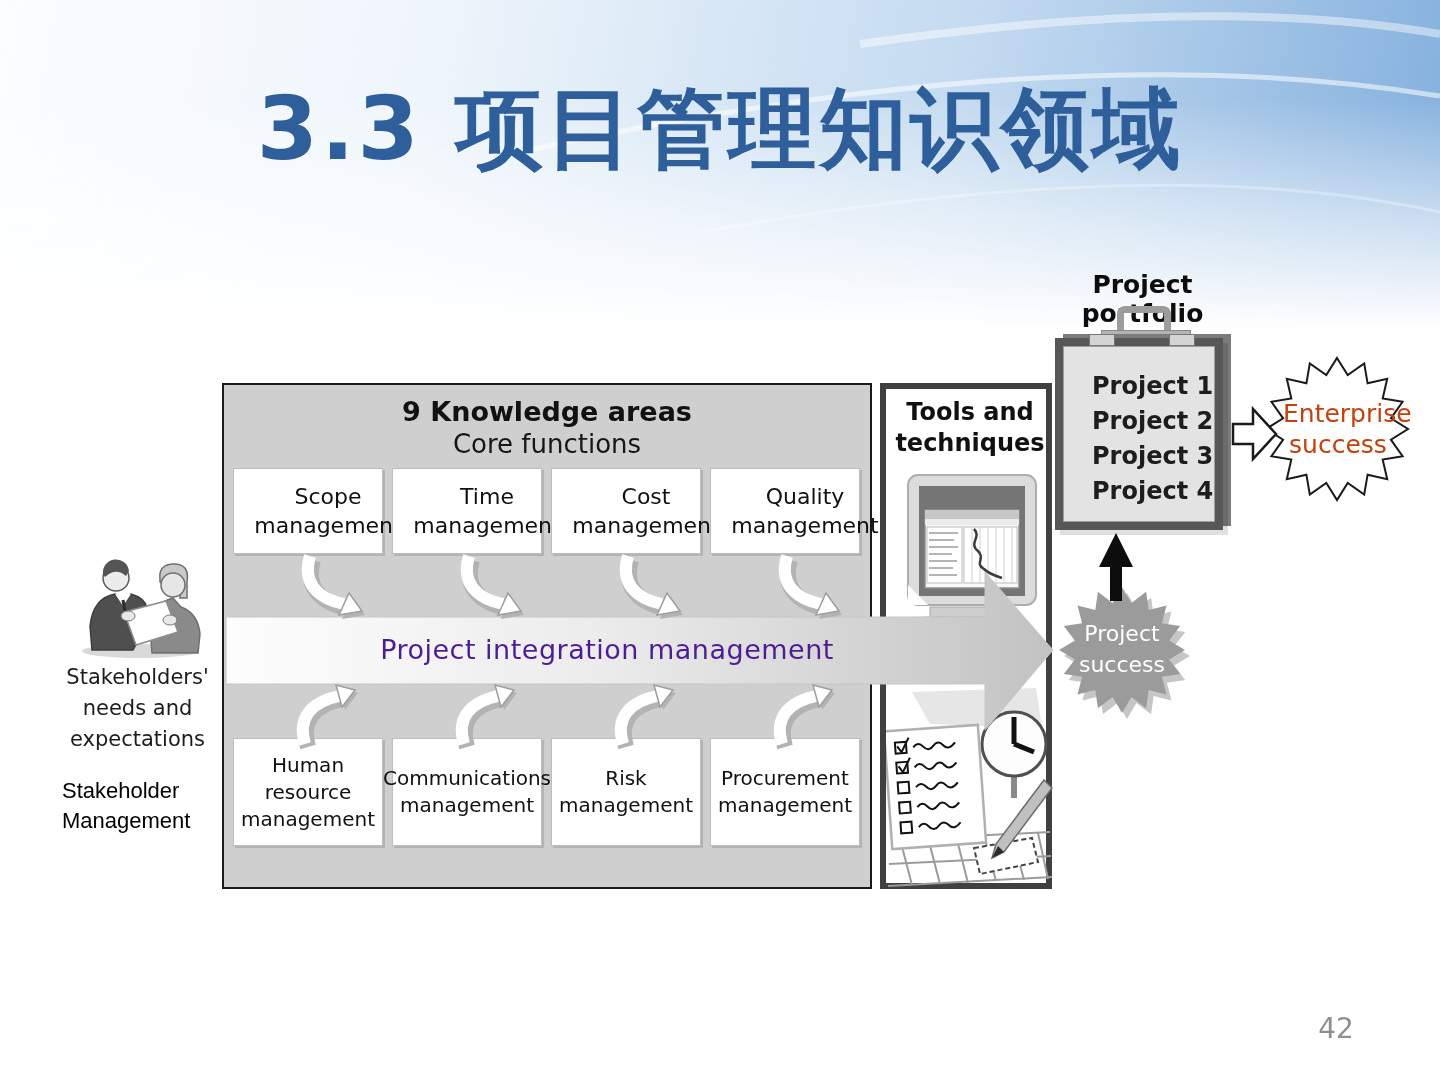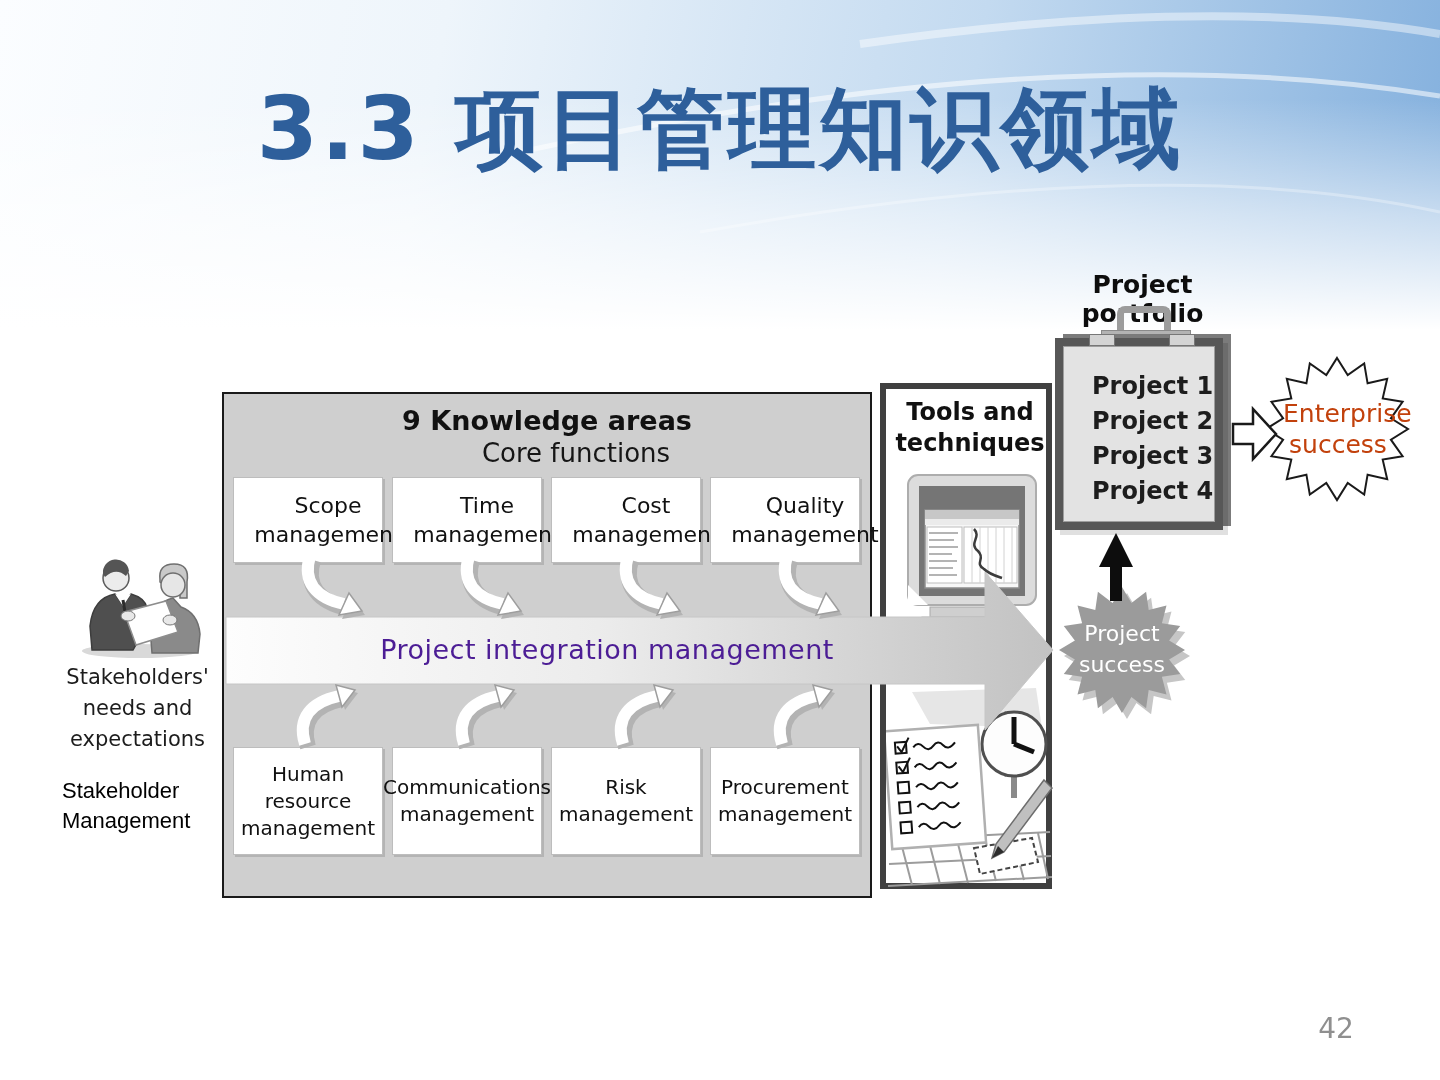--- a/index.html
+++ b/index.html
@@ -9,25 +9,25 @@
   .header-band{position:absolute;left:0;top:0;width:1440px;height:330px;
     background:linear-gradient(100deg,#fbfdff 0%,#eef5fb 30%,#c3daf0 66%,#82afdd 100%);}
   .header-band:after{content:"";position:absolute;inset:0;
     background:linear-gradient(to bottom,rgba(255,255,255,0) 30%,rgba(255,255,255,.55) 65%,#ffffff 100%);}
   .swooshes{position:absolute;left:0;top:0;}
   
   .slide-title{position:absolute;left:0;top:70px;width:1440px;text-align:center;
     font-size:88px;font-weight:800;letter-spacing:3px;color:#2e5f9b;white-space:nowrap;}
   
   .main-box{position:absolute;left:222px;top:383px;width:650px;height:506px;
-    background:#cfcfcf;border:2px solid #1a1a1a;box-sizing:border-box;margin-top:9px;}
+    background:#cfcfcf;border:2px solid #1a1a1a;box-sizing:border-box;}
   .mb-heading{position:absolute;left:0;top:11px;width:646px;text-align:center;
     font-size:27px;font-weight:bold;color:#111;}
   .mb-subheading{position:absolute;left:0;top:44px;width:646px;text-align:center;
-    font-size:26px;color:#161616;padding-left:29px;}
+    font-size:26px;color:#161616;}
   .kbox{position:absolute;width:150px;background:#ffffff;border:1px solid #bdbdbd;
     box-shadow:2px 2px 0 rgba(110,110,110,.28);box-sizing:border-box;
     display:flex;align-items:center;justify-content:center;text-align:center;
     white-space:pre-line;color:#111;}
   .kbox.top{top:83px;height:86px;font-size:22px;line-height:29px;padding-left:40px;}
   .kbox.bottom{top:353px;height:108px;font-size:20px;line-height:27px;}
   .c0{left:9px;}.c1{left:168px;}.c2{left:327px;}.c3{left:486px;}
   .facilitating{position:absolute;left:0;top:458px;width:646px;text-align:center;
     font-size:32px;font-weight:bold;color:#0d0d0d;letter-spacing:1px;}
   .tools-box{position:absolute;left:880px;top:383px;width:172px;height:506px;

